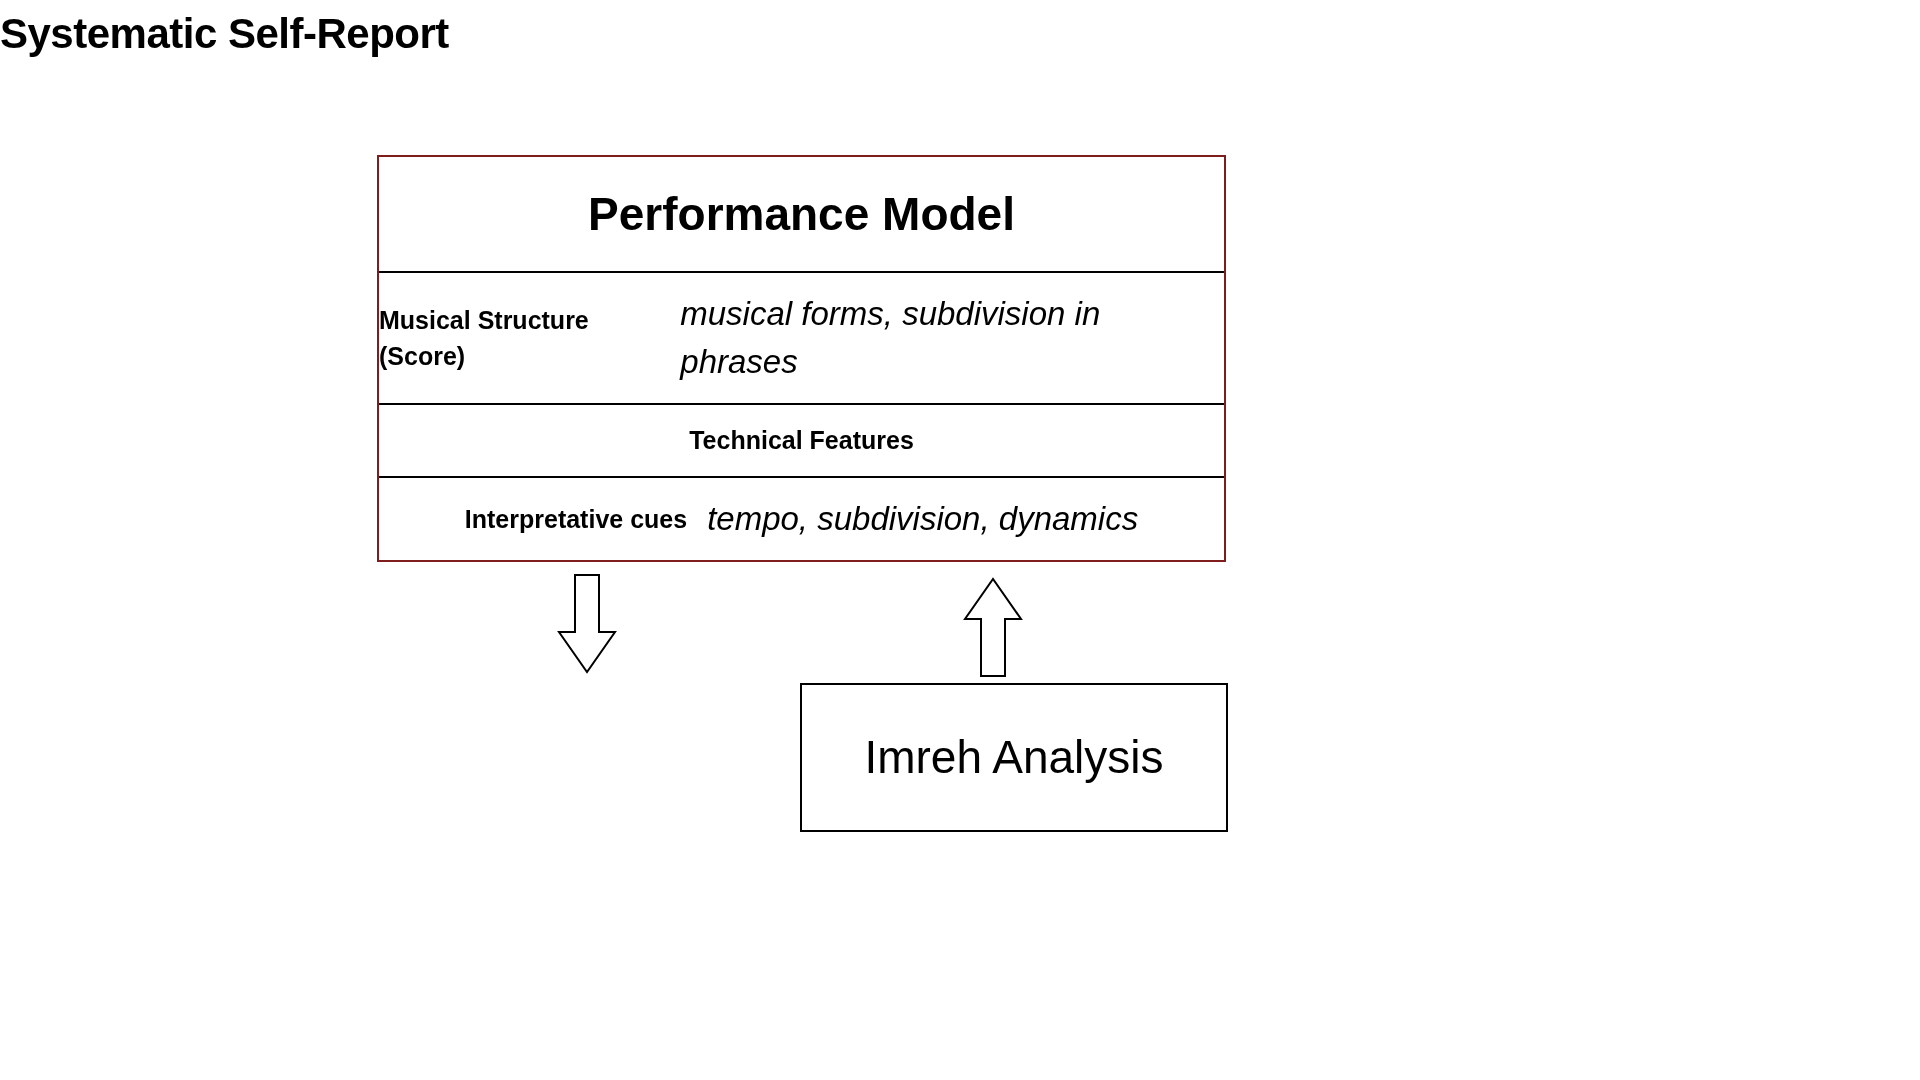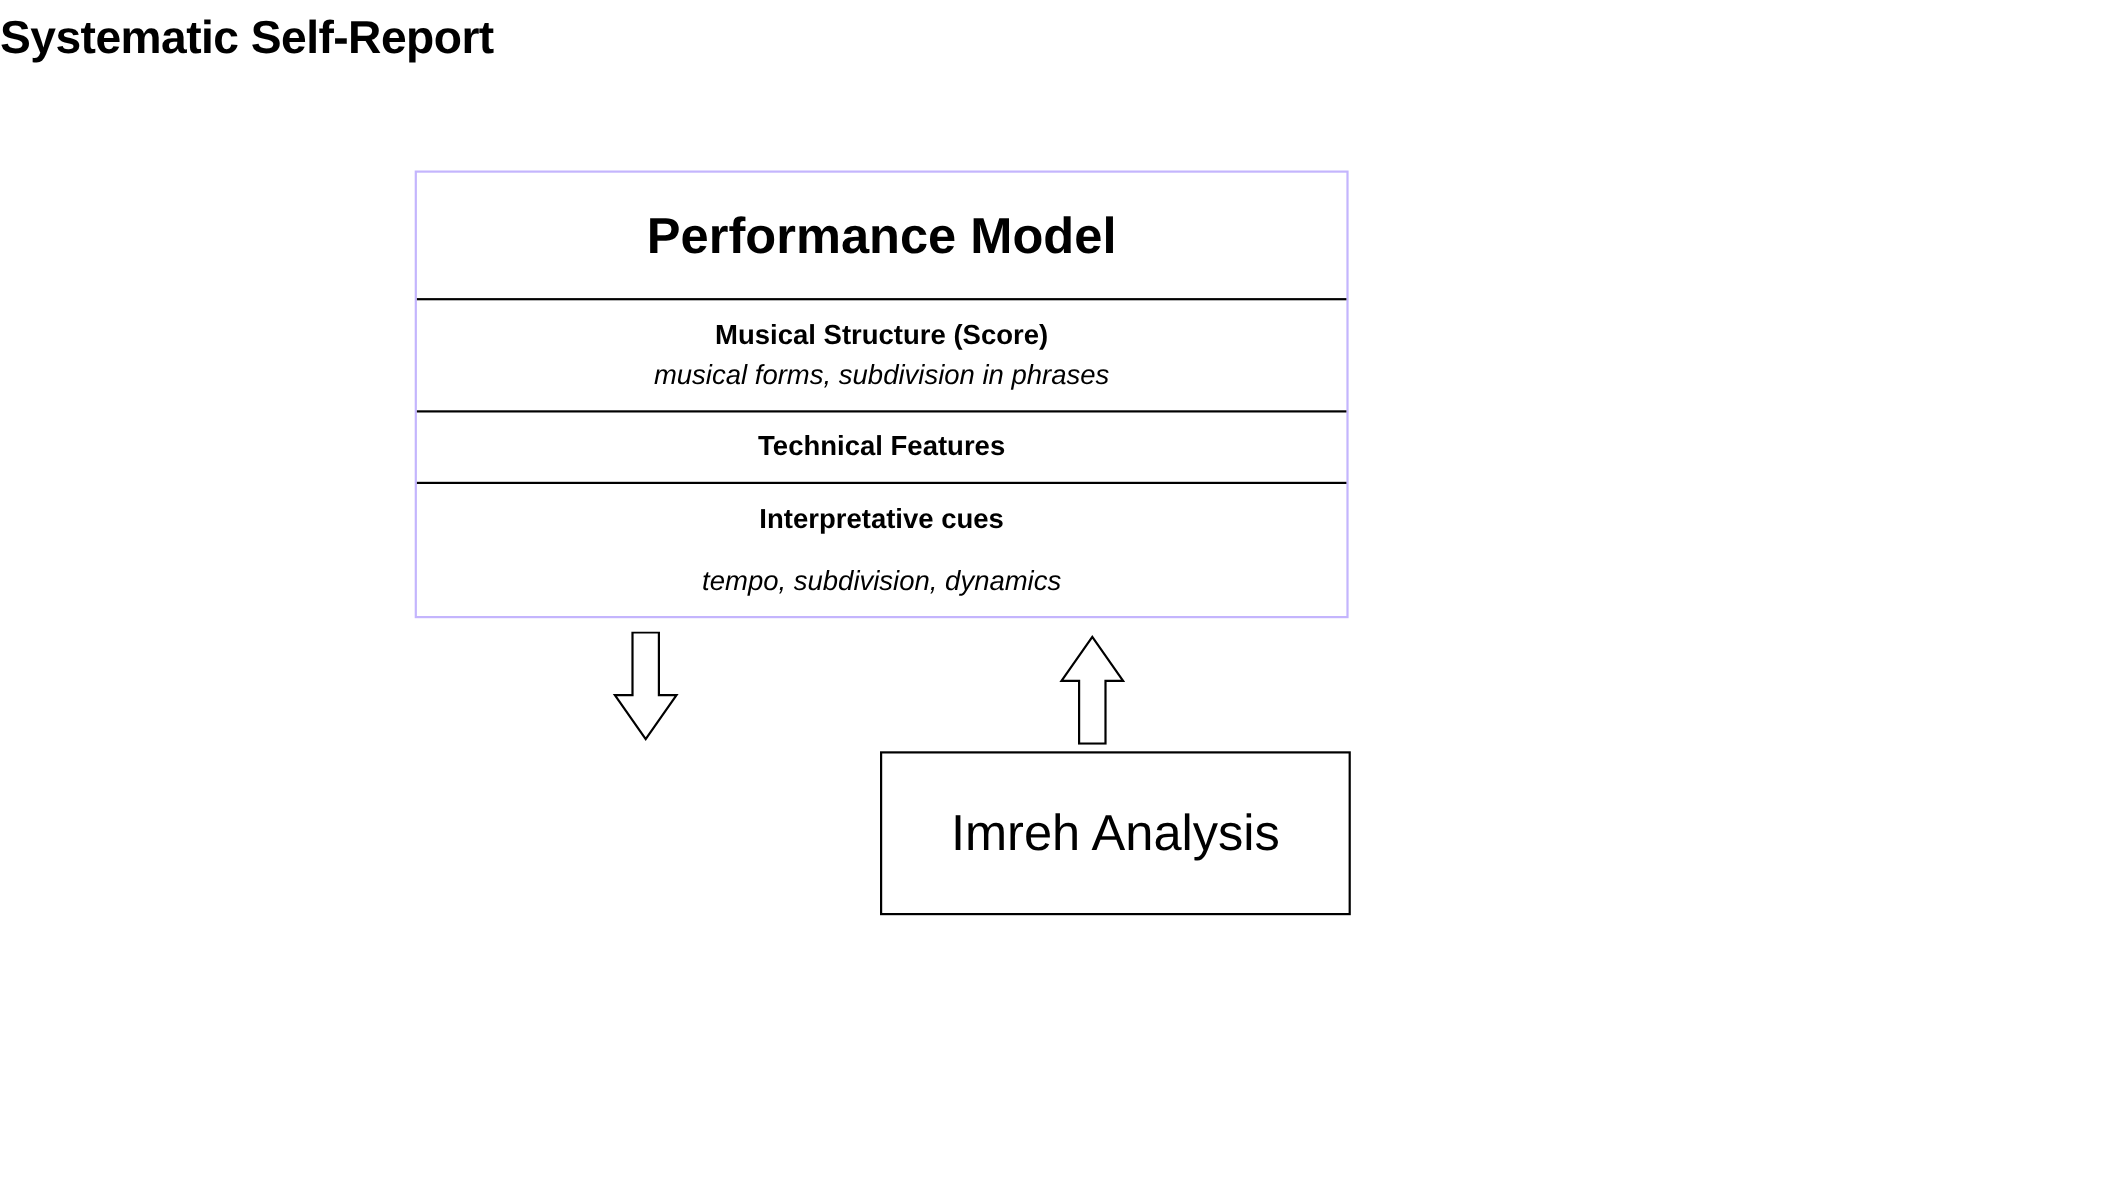--- a/index.html
+++ b/index.html
@@ -36,56 +36,55 @@
     font-weight: normal;
   }
 
   
   .model-box {
     position: absolute;
     left: 377px;
     top: 155px;
     width: 849px;
     height: 407px;
-    border: 2px solid #c4b5fd;
+    border: 2px solid #7f1d1d;
     box-sizing: border-box;
     display: flex;
     flex-direction: column;
     background: #fff;
   }
   .model-header {
     flex: 0 0 116px;
     display: flex;
     align-items: center;
     justify-content: center;
     font-size: 46px;
     font-weight: bold;
     border-bottom: 2px solid #000;
     box-sizing: border-box;
   }
   .model-layer {
     flex: 1 1 auto;
     display: flex;
-    flex-direction: column;
     align-items: center;
     justify-content: center;
     border-bottom: 2px solid #000;
     box-sizing: border-box;
     line-height: 1.45;
   }
   .model-layer:last-child {
     border-bottom: none;
     gap: 20px;
   }
   .layer-title {
     font-size: 25px;
     font-weight: bold;
   }
   .layer-subtitle {
-    font-size: 25px;
+    font-size: 33px;
     font-style: italic;
     font-weight: normal;
   }
 
   
   .arrow {
     position: absolute;
     width: 62px;
     height: 100px;
   }

